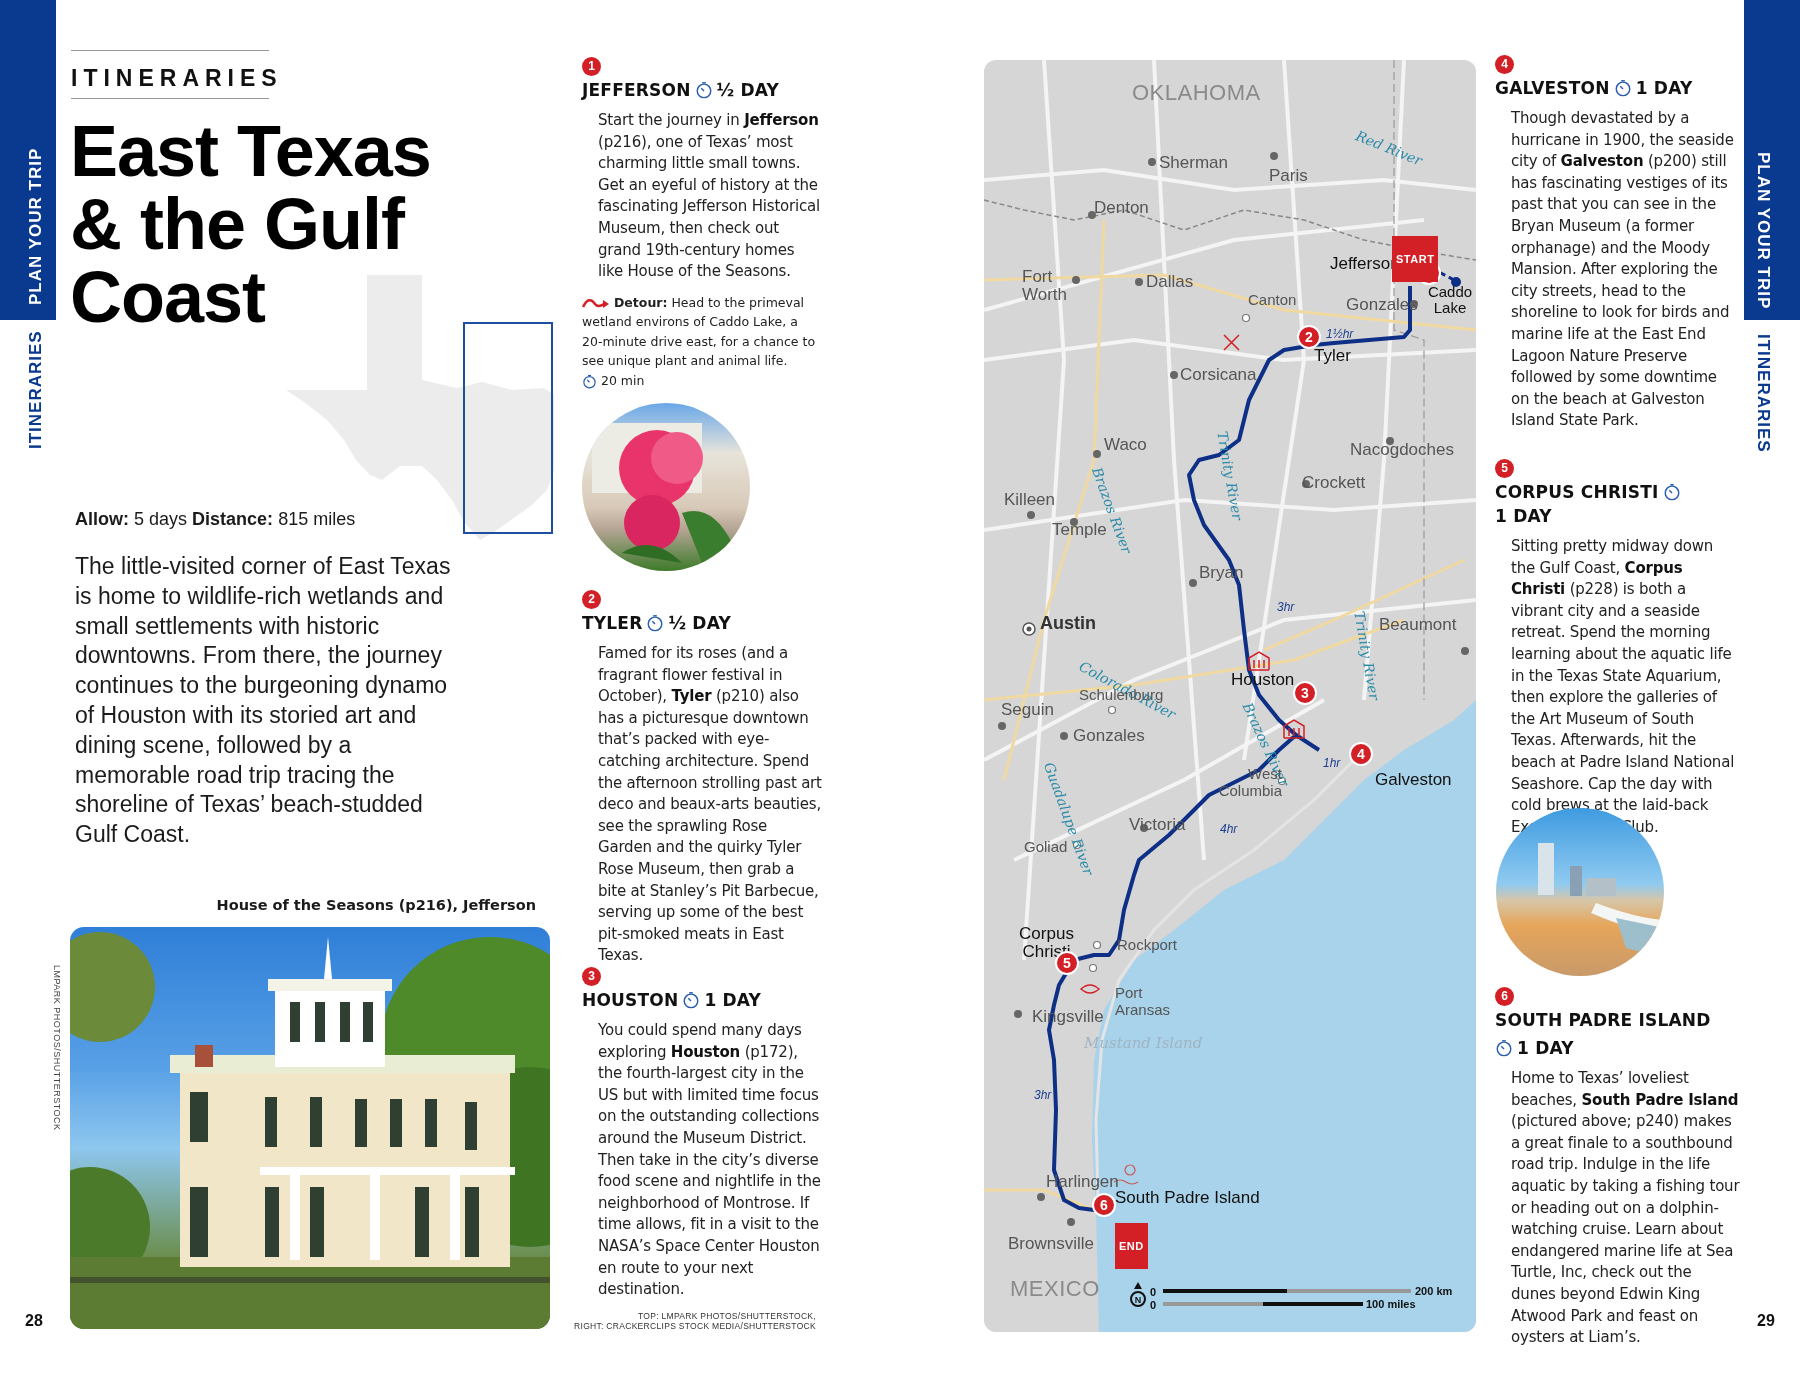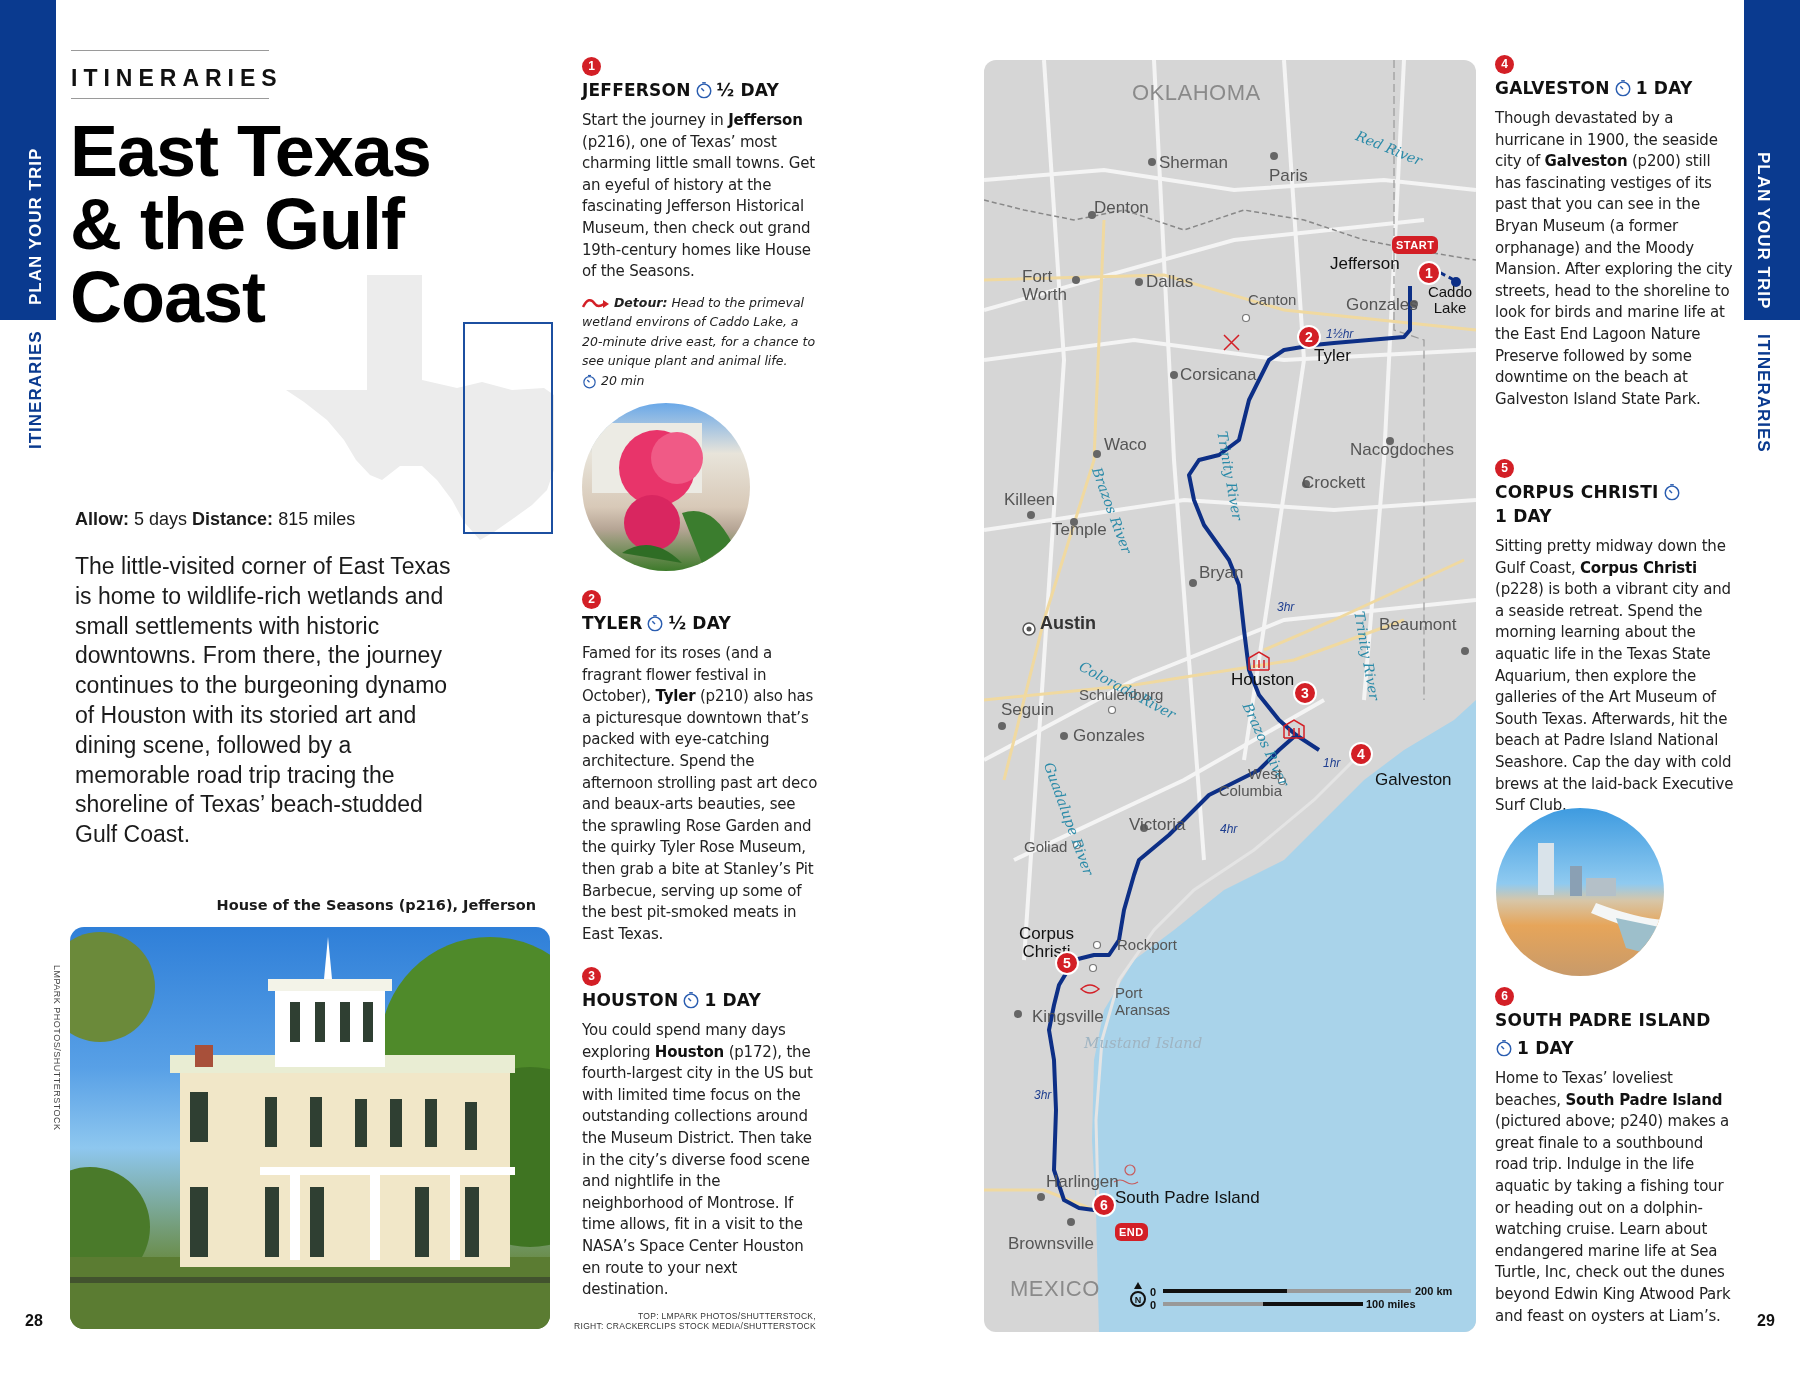--- a/index.html
+++ b/index.html
@@ -27,39 +27,39 @@
   .photo-caption { position: absolute; left: 200px; top: 897px; width: 336px; text-align: right; font-family: "DejaVu Sans", sans-serif; font-weight: 700; font-size: 14.5px; color: #1b1b1b; }
   .house-photo { position: absolute; left: 70px; top: 927px; width: 480px; height: 402px; border-radius: 14px; overflow: hidden;
     background: linear-gradient(180deg, #2f7fd8 0%, #58a0e6 35%, #8ec7ef 55%, #6b8e4e 82%, #4b6e2b 100%); }
   .page-num { position: absolute; top: 1312px; font-size: 16px; font-weight: 700; color: #111; }
 
   
   .stop { position: absolute; }
   .stop-badge { display: inline-block; width: 19px; height: 19px; border-radius: 50%; background: #d31f26; color: #fff; font-size: 12px; font-weight: 700; text-align: center; line-height: 19px; }
   .stop-head { margin-top: 4px; font-family: "DejaVu Sans", sans-serif; font-weight: 700; font-size: 17px; color: #111; letter-spacing: 0.2px; display: flex; align-items: center; gap: 4px; flex-wrap: wrap; }
   .clock { display: inline-block; width: 18px; height: 18px; vertical-align: middle; }
-  .stop-body { margin-top: 10px; font-family: "DejaVu Sans", sans-serif; font-size: 15px; line-height: 21.6px; color: #222; letter-spacing: -0.2px; }
+  .stop-body { margin-top: 10px; font-family: "DejaVu Sans", sans-serif; font-size: 15px; line-height: 21.6px; color: #222; letter-spacing: -0.2px; margin-left: 16px; }
   .stop-body b { font-weight: 700; color: #111; }
-  .detour { margin-top: 10px; font-family: "DejaVu Sans", sans-serif; font-style: italic; font-size: 12.5px; line-height: 19.5px; color: #222; }
+  .detour { margin-top: 10px; font-family: "DejaVu Sans", sans-serif; font-size: 12.5px; line-height: 19.5px; color: #222; }
   .detour b { font-weight: 700; }
   .round-photo { position: absolute; border-radius: 50%; overflow: hidden; }
   .photo-credit { position: absolute; left: 560px; top: 1311px; width: 256px; text-align: right; font-size: 8.5px; line-height: 10px; color: #333; letter-spacing: 0.3px; }
 
   
   .map { position: absolute; left: 984px; top: 60px; width: 492px; height: 1272px; border-radius: 12px; overflow: hidden; background: #d6d6d6; }
   .map svg { position: absolute; left: 0; top: 0; }
   .map-label { position: absolute; white-space: nowrap; font-size: 17px; color: #555; }
   .map-label.dark { color: #111; }
   .map-label.small { font-size: 15px; }
   .map-label.state { font-size: 22px; color: #8a8a8a; letter-spacing: 0.5px; }
   .map-label.river { font-family: "DejaVu Serif", serif; font-style: italic; font-size: 14px; color: #2a8aa8; }
   .map-label.island { font-family: "DejaVu Serif", serif; font-style: italic; font-size: 15px; color: #9fb4c2; line-height: 16px; }
   .map-label.time { font-style: italic; font-size: 12px; color: #1d3d8f; }
   .map-marker { position: absolute; width: 24px; height: 24px; border-radius: 50%; background: #d31f26; border: 2px solid #fff; color: #fff; font-weight: 700; font-size: 14px; text-align: center; line-height: 20px; }
-  .flag { position: absolute; background: #d31f26; color: #fff; font-weight: 700; font-size: 11px; padding: 3px 4px; letter-spacing: 0.5px; border-radius: 6px; }
+  .flag { position: absolute; background: #d31f26; color: #fff; font-weight: 700; font-size: 11px; padding: 17px 4px; letter-spacing: 0.5px; }
   .scale { position: absolute; font-weight: 700; font-size: 11px; color: #111; }
 </style>
 </head>
 <body>
 
 <div class="side-tab left"></div>
 <div class="vtext ccw white" style="left:26px; top:305px;">PLAN YOUR TRIP</div>
 <div class="vtext ccw blue" style="left:26px; top:449px;">ITINERARIES</div>
 
 <div class="side-tab right"></div>

